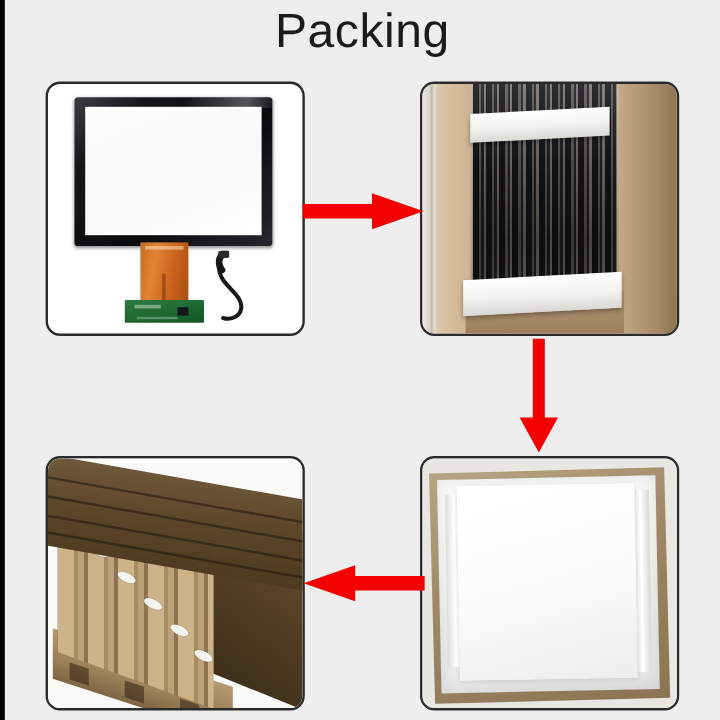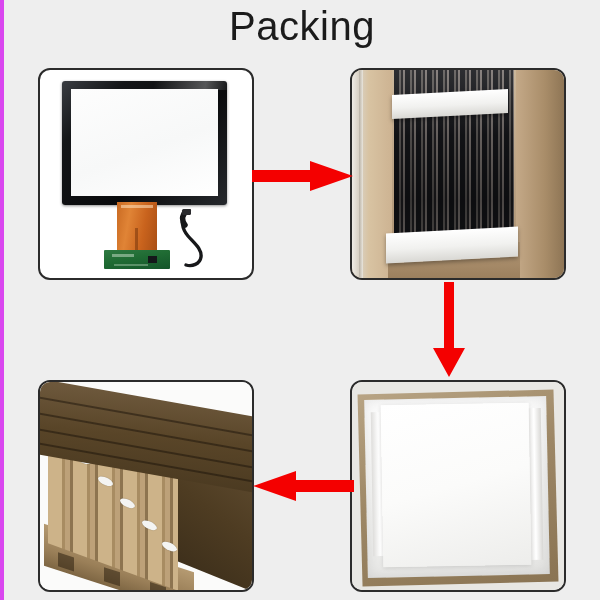--- a/index.html
+++ b/index.html
@@ -12,21 +12,21 @@
     background: #ffffff;
     font-family: "Liberation Sans", sans-serif;
     overflow: hidden;
   }
   #page {
     position: relative;
     width: 600px;
     height: 600px;
     background: #eeeeee;
     box-sizing: border-box;
-    border-left: 4px solid #d946ef;
+    border-left: 4px solid #000000;
   }
 
   
   .title {
     position: absolute;
     left: 0;
     top: 3px;
     width: 596px;
     text-align: center;
     font-size: 40px;

